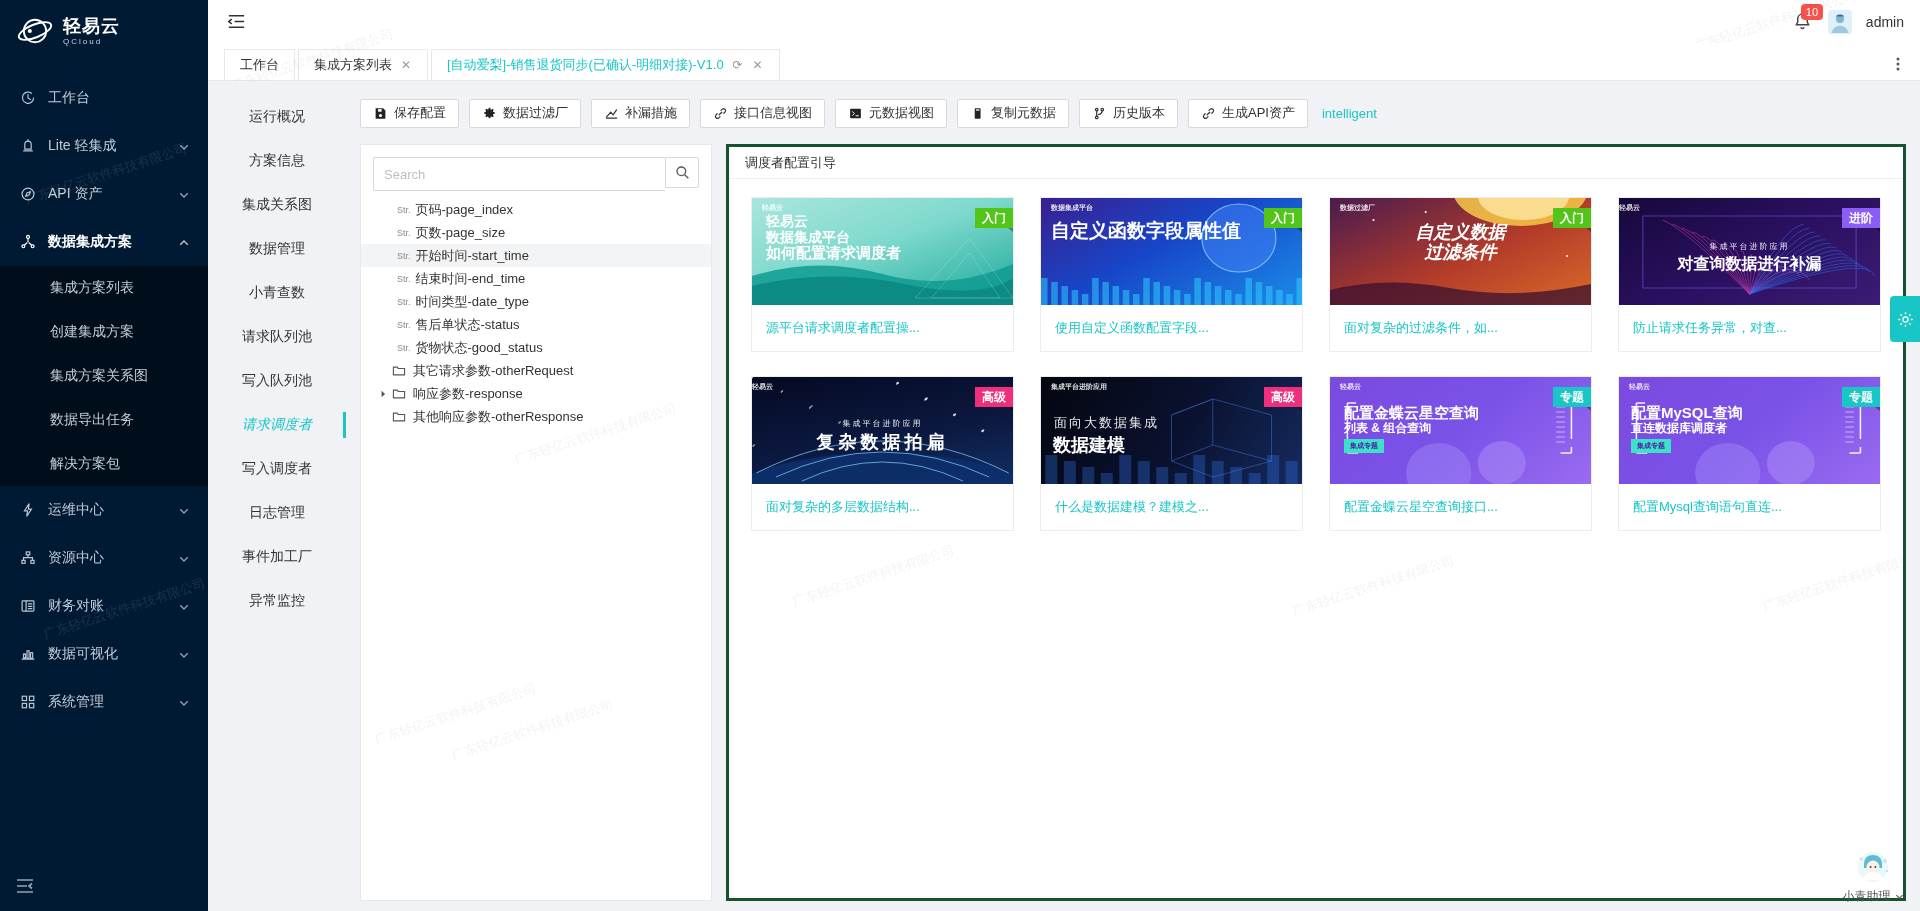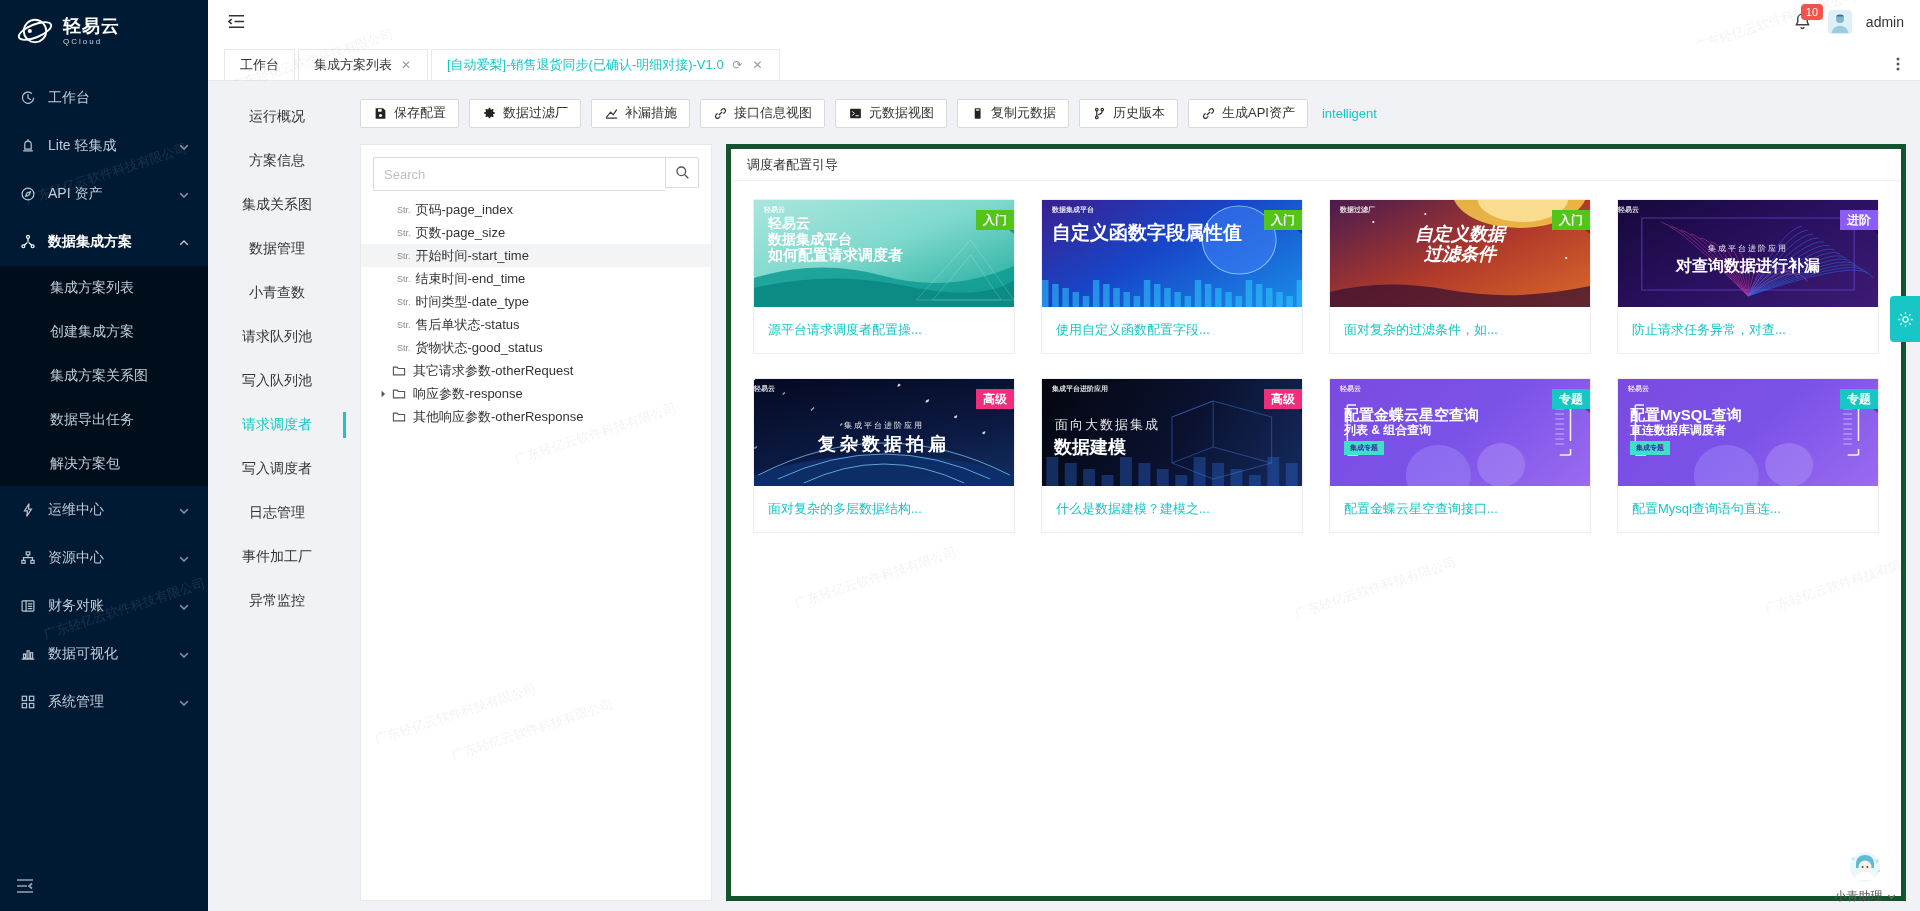--- a/index.html
+++ b/index.html
@@ -87,21 +87,21 @@
   }
 
   
   .body-area { flex: 1 1 auto; display: flex; background: #f0f2f5; overflow: hidden; position: relative; }
 
   .secondnav { width: 138px; flex: 0 0 138px; background: #f0f2f5; padding-top: 14px; }
   .sn-item {
     height: 44px; display: flex; align-items: center; justify-content: center;
     font-size: 14px; color: #333; cursor: pointer; position: relative;
   }
-  .sn-item.active { color: #19c6c6; }
+  .sn-item.active { color: #19c6c6; font-style: italic; }
   .sn-item.active::after {
     content: ""; position: absolute; right: 0; top: 9px; bottom: 9px;
     width: 3px; background: #19c6c6;
   }
 
   .panel-toolbar {
     position: absolute; left: 152px; top: 10px; right: 14px; height: 44px;
     display: flex; align-items: center; gap: 10px;
   }
   .tbtn {
@@ -137,21 +137,21 @@
   .tn-icon { width: 16px; height: 16px; flex: 0 0 16px; margin-right: 6px; display: flex; align-items: center; justify-content: center; color: #555; }
   .tn-str { font-size: 9px; color: #8a8a8a; margin-right: 5px; flex: 0 0 auto; letter-spacing: 0; }
   .tn-label { white-space: nowrap; }
   .lvl0 { padding-left: 14px; }
   .lvl1 { padding-left: 36px; }
   .lvl1f { padding-left: 30px; }
 
   
   .cards-panel {
     position: absolute; left: 518px; right: 14px; top: 63px; bottom: 10px;
-    background: #fff; border: 5px solid #14532d; overflow: hidden;
+    background: #fff; border: 3px solid #14532d; overflow: hidden;
   }
   .cards-header {
     height: 32px; display: flex; align-items: center; padding: 0 16px;
     font-size: 13px; color: #333; border-bottom: 1px solid #eee;
   }
   .cards-grid {
     display: grid; grid-template-columns: repeat(4, 1fr);
     gap: 24px 26px; padding: 18px 22px;
   }
   .card { background: #fff; border: 1px solid #ededed; overflow: hidden; cursor: pointer; }
@@ -174,21 +174,21 @@
   .th-logo { position: absolute; top: 5px; font-size: 7px; color: rgba(255,255,255,.85); display: flex; align-items: center; gap: 3px; }
   .th-title { position: absolute; color: #fff; font-weight: bold; line-height: 1.12; }
 
   .gear-fab {
     position: absolute; right: 0; top: 215px; width: 30px; height: 46px;
     background: #19c6c6; border-radius: 4px 0 0 4px; color: #fff;
     display: flex; align-items: center; justify-content: center; cursor: pointer;
   }
 
   .assistant {
-    position: absolute; right: 16px; bottom: 6px; width: 78px;
+    position: absolute; right: 8px; bottom: 6px; width: 78px;
     display: flex; flex-direction: column; align-items: center; cursor: pointer;
   }
   .assistant-av { width: 42px; height: 42px; }
   .assistant-row { display: flex; align-items: center; gap: 4px; margin-top: 1px; }
   .assistant-label { font-size: 12px; color: #555; white-space: nowrap; }
 
   
   .wm {
     position: absolute; color: rgba(0,0,0,.055); font-size: 13px;
     transform: rotate(-18deg); pointer-events: none; user-select: none; white-space: nowrap;

